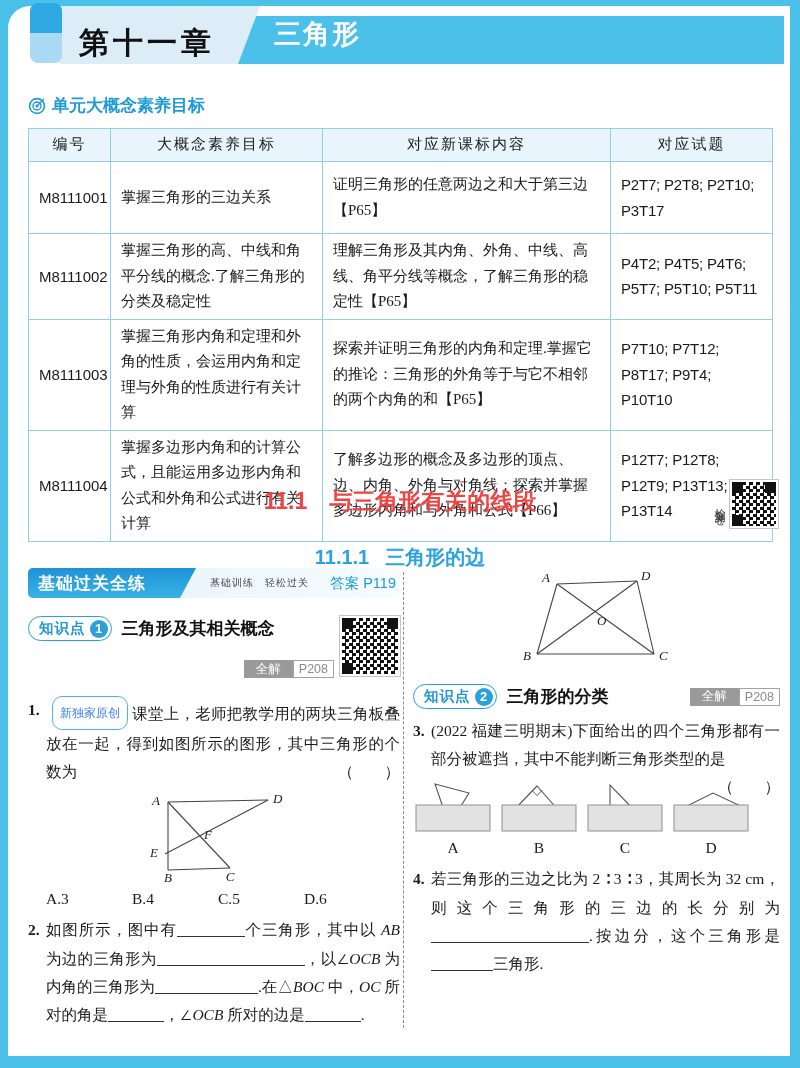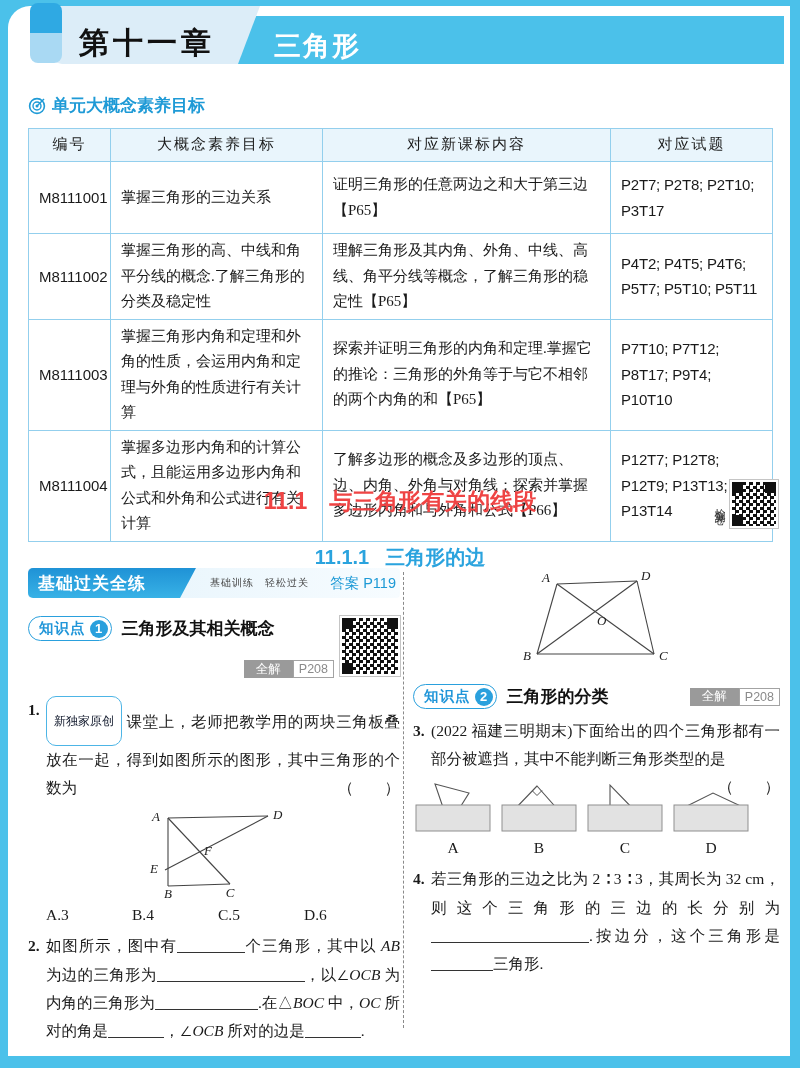--- a/index.html
+++ b/index.html
@@ -13,21 +13,21 @@
   .frame-left{left:0;top:0;width:8px;height:1068px;}
   .frame-right{right:0;top:0;width:10px;height:1068px;}
   .frame-bottom{left:0;bottom:0;width:800px;height:12px;}
   .corner-cyan{position:absolute;left:0;top:0;width:42px;height:40px;background:#4bc1ea;}
   .corner-white{position:absolute;left:8px;top:6px;width:48px;height:48px;background:#fff;border-top-left-radius:22px;}
   
   .chapter-badge{position:absolute;left:30px;top:3px;width:32px;height:60px;border-radius:8px;overflow:hidden;z-index:3;}
   .chapter-badge .half-top{height:50%;background:#2fa9e3;}
   .chapter-badge .half-bot{height:50%;background:#a9d9f3;}
   .title-band{position:absolute;left:230px;top:16px;right:16px;height:48px;background:#4bc1ea;
-    clip-path:polygon(26px 0,100% 0,100% 100%,0 100%);z-index:1;display:flex;align-items:flex-end;}
+    clip-path:polygon(26px 0,100% 0,100% 100%,0 100%);z-index:1;display:flex;align-items:flex-start;}
   .title-band .band-title{font-family:"Liberation Sans",sans-serif;font-weight:bold;font-size:27px;color:#fff;margin-left:44px;letter-spacing:2px;}
   .chapter-box{position:absolute;left:52px;top:6px;width:208px;height:58px;background:#dcedf8;
     border-radius:10px 0 0 10px;clip-path:polygon(0 0,100% 0,calc(100% - 22px) 100%,0 100%);
     z-index:2;display:flex;align-items:flex-end;justify-content:center;}
   .chapter-box span{font-family:"Liberation Sans",sans-serif;font-weight:bold;font-size:30px;color:#111;letter-spacing:4px;padding-right:18px;}
   
   .goal-row{position:absolute;left:28px;top:94px;display:flex;align-items:center;gap:6px;}
   .goal-row .goal-text{font-family:"Liberation Sans",sans-serif;font-weight:bold;font-size:17px;color:#1e9ad6;}
   
   table.goals{position:absolute;left:28px;top:128px;width:744px;border-collapse:collapse;table-layout:fixed;}
@@ -78,22 +78,22 @@
   .ref .ref-page{border:1px solid #a3a3a3;color:#8a8a8a;padding:5px 5px;display:flex;align-items:center;}
   .kp1-block{margin-top:18px;position:relative;height:72px;}
   .kp1-row{display:flex;align-items:center;}
   .kp1-block .ref{position:absolute;right:66px;top:44px;}
   .kp1-block .qr-kp{position:absolute;right:0;top:0;}
   .kp2-row{display:flex;align-items:center;margin-top:12px;}
   .kp2-row .ref{margin-left:auto;}
   
   .problem{position:relative;padding-left:18px;font-size:15.5px;line-height:1.82;text-align:justify;margin-top:8px;}
   .pnum{position:absolute;left:0;top:0;font-weight:bold;}
-  .tag-pill{display:inline-block;border:1.2px solid #4db5e6;border-radius:10px;color:#0f172a;
-    font-family:"Liberation Sans",sans-serif;font-size:12px;line-height:16px;padding:16px 7px;vertical-align:2px;margin-right:4px;}
+  .tag-pill{display:inline-block;border:1.2px solid #4db5e6;border-radius:10px;color:#3b82f6;
+    font-family:"Liberation Sans",sans-serif;font-size:12px;line-height:16px;padding:8px 7px;vertical-align:2px;margin-right:4px;margin-left:6px;}
   .bracket{float:right;}
   .math{font-style:italic;}
   .blank{display:inline-block;border-bottom:1.2px solid #333;height:15px;vertical-align:-2px;}
   .b70{width:68px;} .b150{width:148px;} .b105{width:103px;} .b58{width:56px;} .b160{width:158px;} .b62{width:62px;}
   
   .fig1-wrap{margin:4px 0 0 112px;}
   .fig2-wrap{margin:2px 0 0 104px;}
   .fig-line{stroke:#444;stroke-width:1.1;fill:none;}
   .fig-label{font-family:"Liberation Serif",serif;font-style:italic;font-size:13px;fill:#222;}
   .options-row{display:flex;margin-top:2px;font-size:15.5px;}

